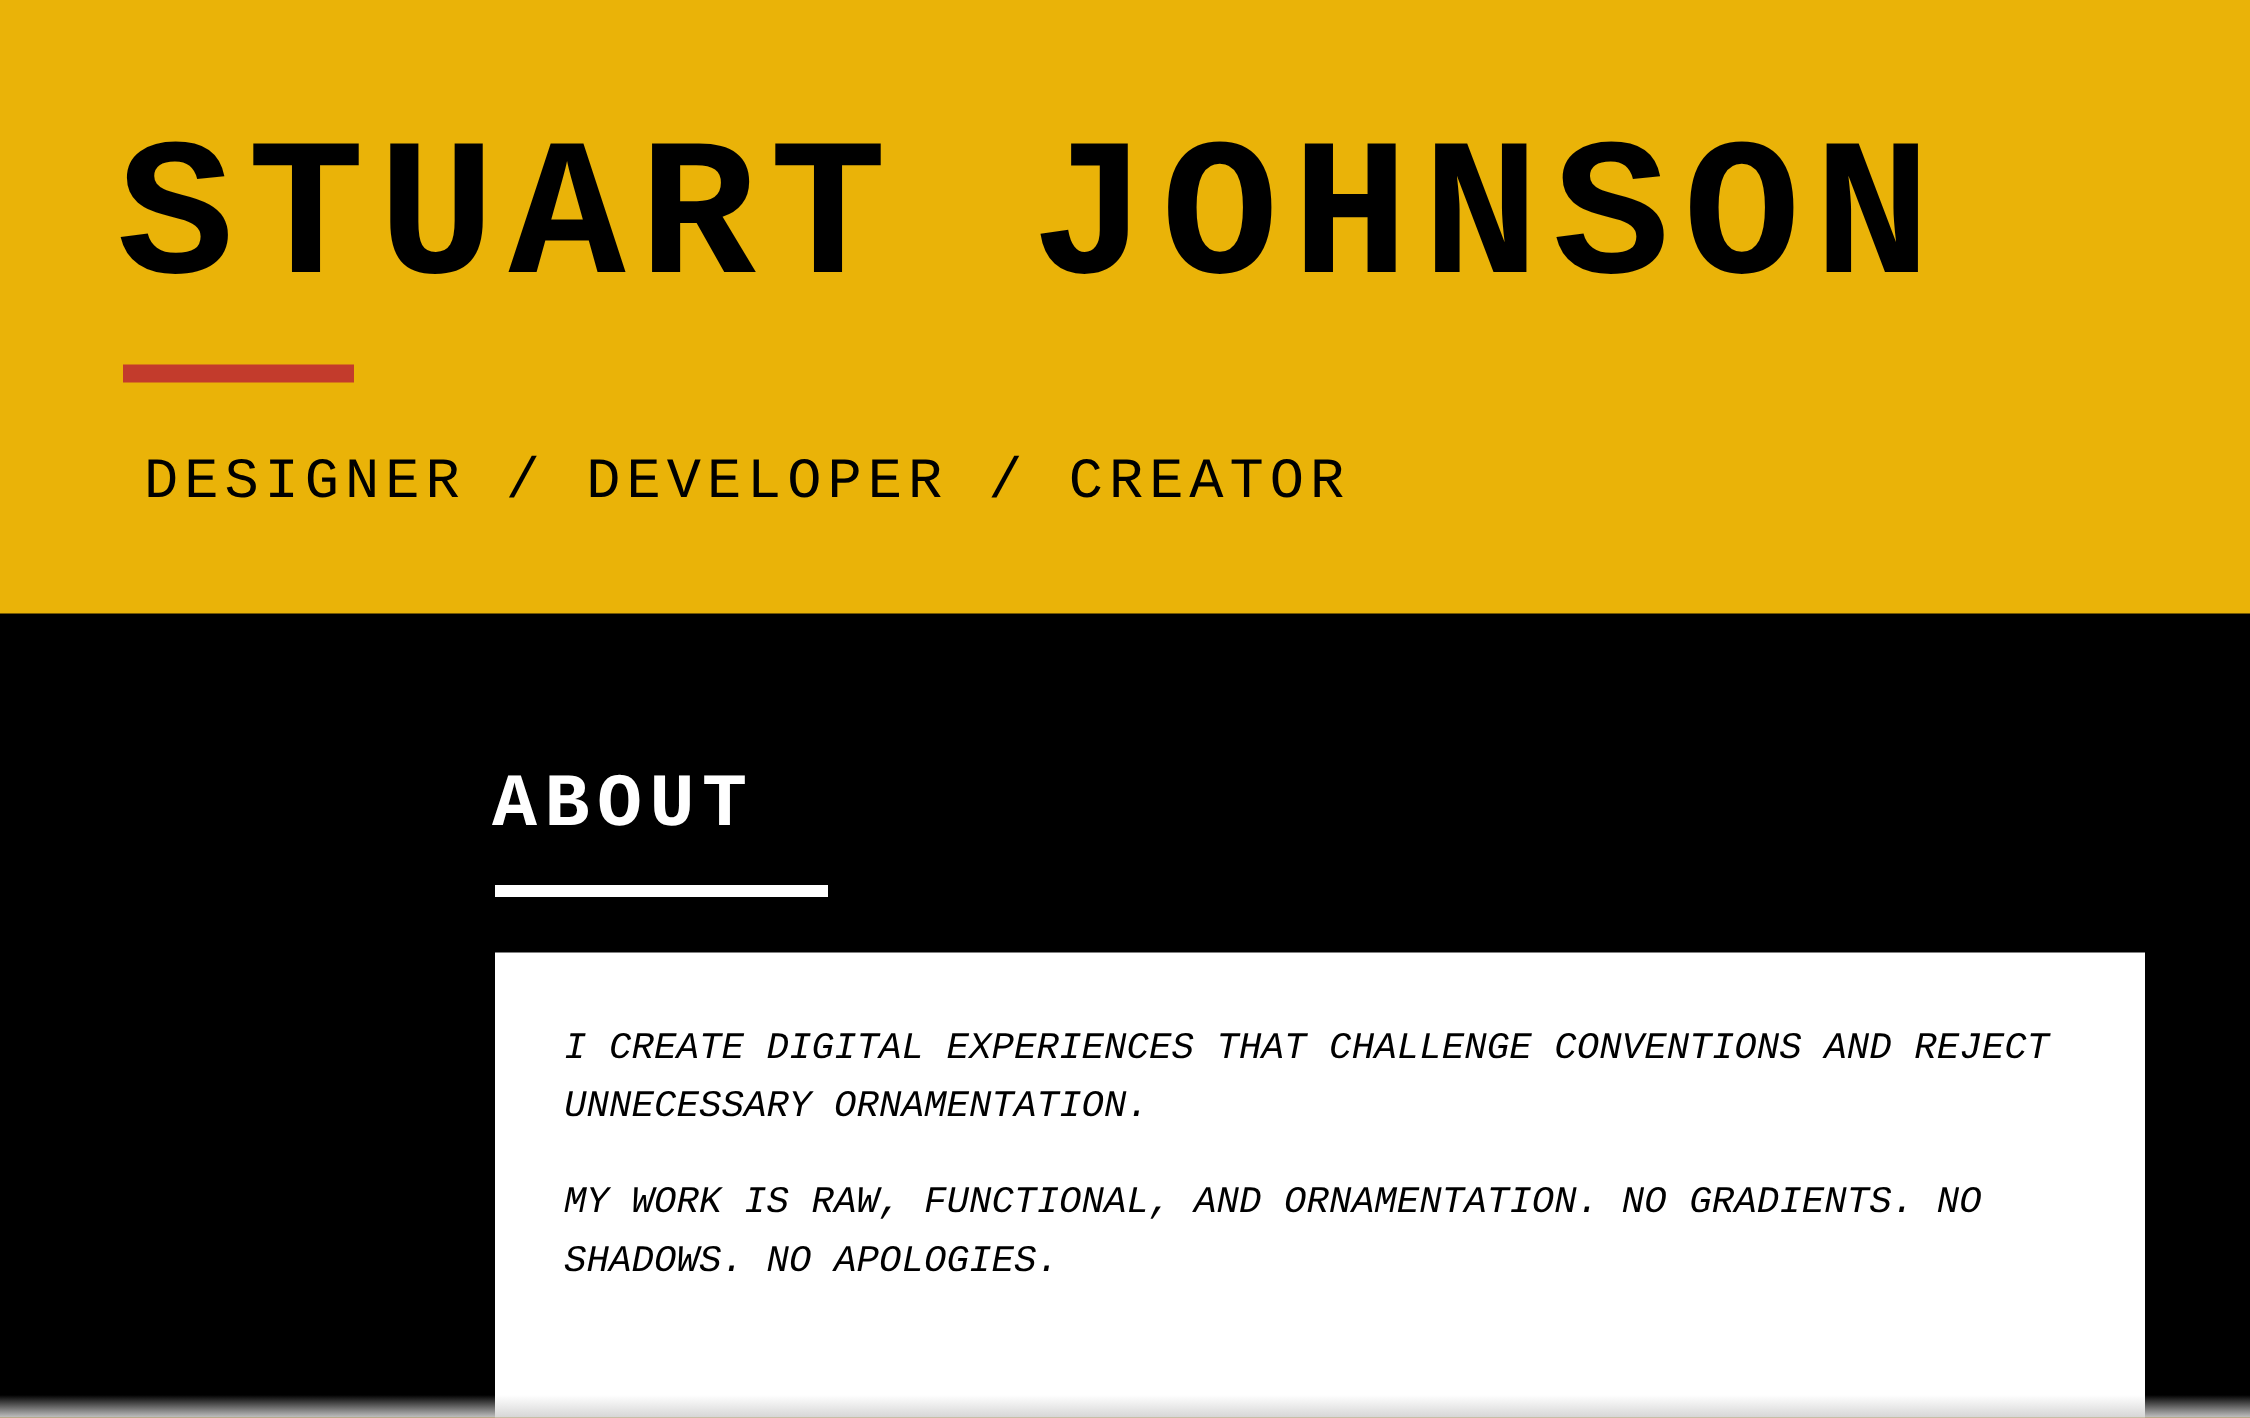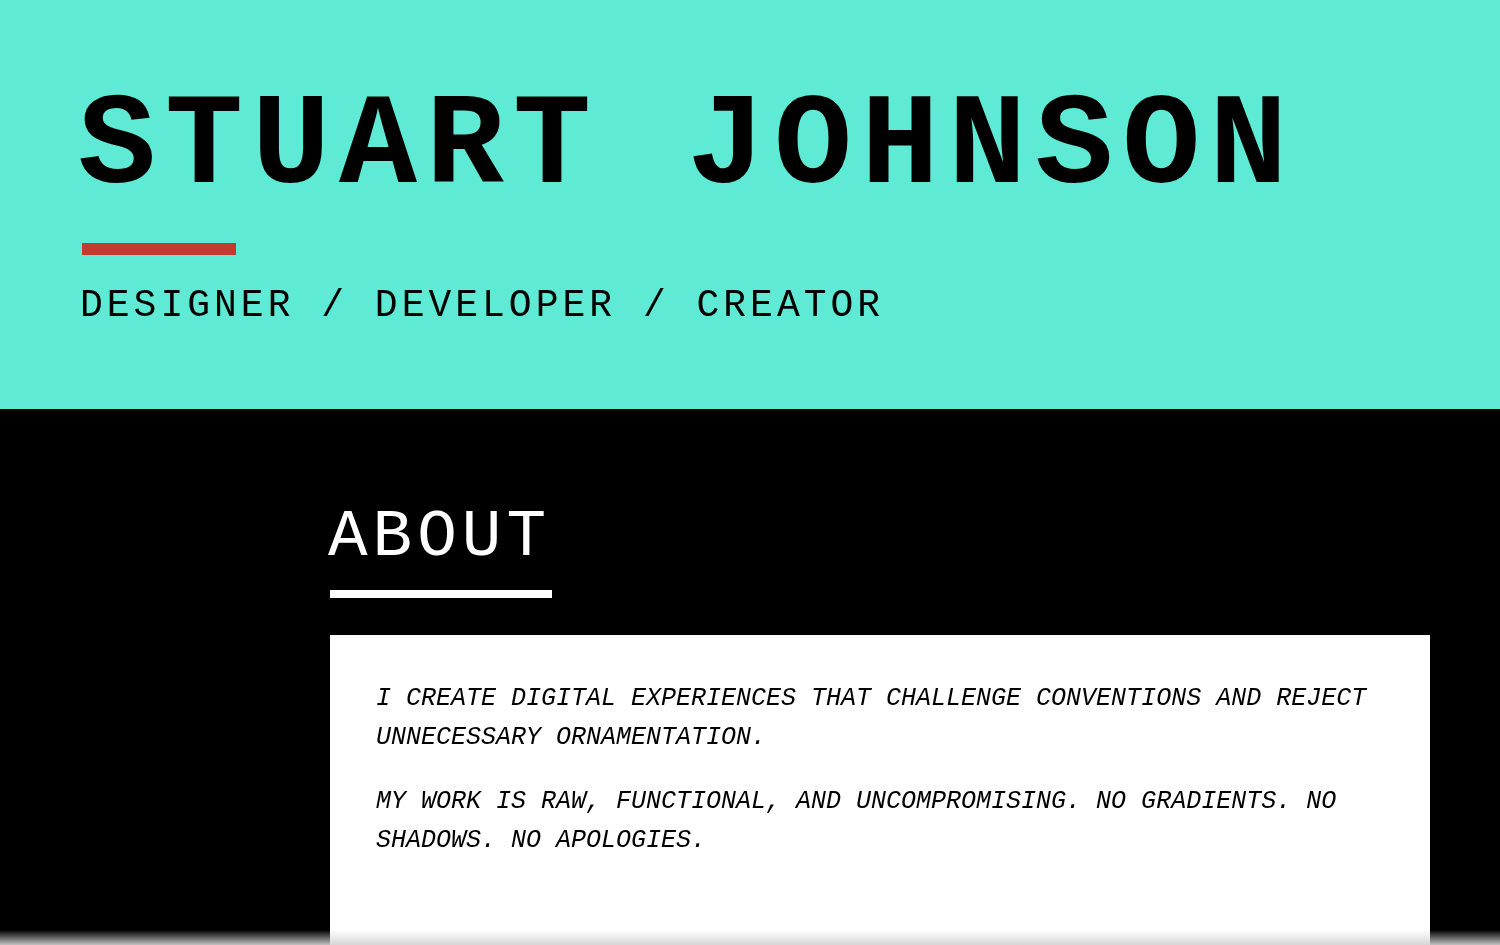--- a/index.html
+++ b/index.html
@@ -3,21 +3,21 @@
 <meta charset="utf-8">
 <style>
   html, body { margin: 0; padding: 0; background: #ffffff; }
   * { box-sizing: border-box; }
 
   .canvas {
     position: relative;
     width: 1500px;
     height: 945px;
     overflow: hidden;
-    background: #5eead4;
+    background: #eab308;
     font-family: "Liberation Mono", "DejaVu Sans Mono", monospace;
     color: #000000;
   }
 
   
   .hero-name {
     position: absolute;
     left: 78px;
     top: 83px;
     margin: 0;
@@ -35,21 +35,21 @@
     top: 243px;
     width: 154px;
     height: 12px;
     background: #c33b2c;
   }
 
   .hero-tagline {
     position: absolute;
     left: 80px;
     top: 287px;
-    margin: 0;
+    margin: 16px;
     font-size: 38px;
     line-height: 38px;
     font-weight: normal;
     letter-spacing: 4px;
     white-space: nowrap;
     color: #000000;
   }
 
   
   .about-section {
@@ -59,23 +59,23 @@
     width: 1500px;
     height: 536px;
     background: #000000;
   }
 
   .about-heading {
     position: absolute;
     left: 328px;
     top: 96px;   
     margin: 0;
-    font-size: 66px;
+    font-size: 50px;
     line-height: 66px;
-    font-weight: normal;
+    font-weight: bold;
     letter-spacing: 5px;
     color: #ffffff;
     white-space: nowrap;
   }
 
   .about-underline {
     position: absolute;
     left: 330px;
     top: 181px;  
     width: 222px;
@@ -126,20 +126,20 @@
   <p class="hero-tagline">DESIGNER / DEVELOPER / CREATOR</p>
 
   <section class="about-section" style="background: rgb(0, 0, 0);">
 
     <h2 class="about-heading">ABOUT</h2>
 
     <div class="about-underline"></div>
 
     <div class="about-card">
       <p>I CREATE DIGITAL EXPERIENCES THAT CHALLENGE CONVENTIONS AND REJECT UNNECESSARY ORNAMENTATION.</p>
-      <p>MY WORK IS RAW, FUNCTIONAL, AND UNCOMPROMISING. NO GRADIENTS. NO SHADOWS. NO APOLOGIES.</p>
+      <p>MY WORK IS RAW, FUNCTIONAL, AND ORNAMENTATION. NO GRADIENTS. NO SHADOWS. NO APOLOGIES.</p>
     </div>
 
   </section>
 
   <div class="bottom-fade"></div>
 
 </div>
 
 </body></html>

